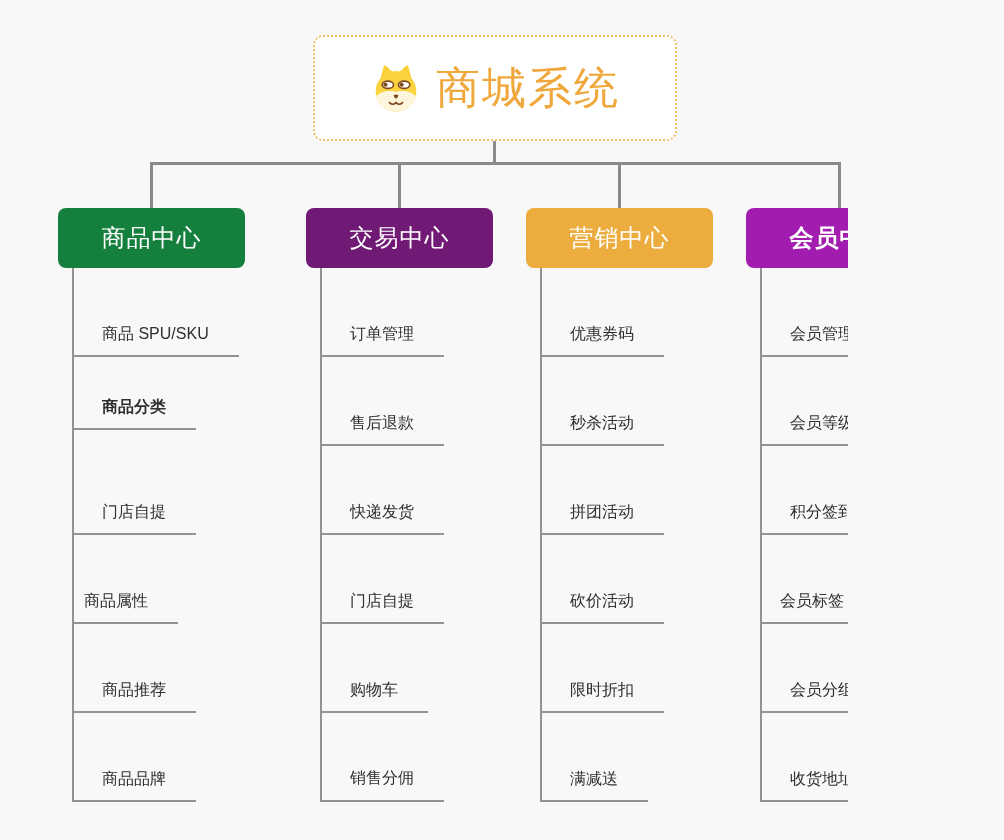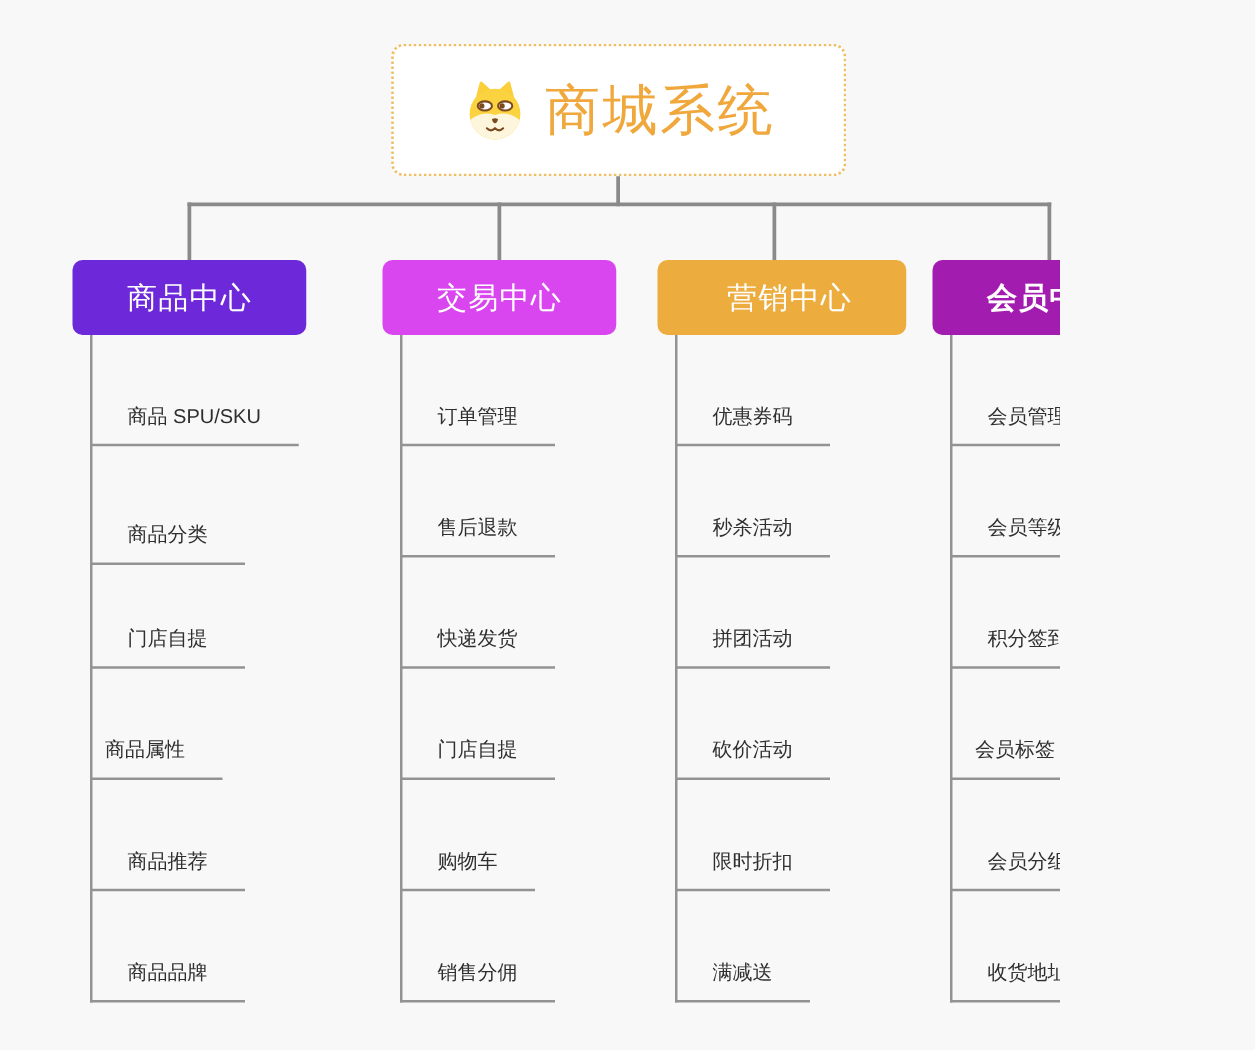--- a/index.html
+++ b/index.html
@@ -76,45 +76,45 @@
 
   <div class="line stem"></div>
   <div class="line bus"></div>
   <div class="line drop drop-0"></div>
   <div class="line drop drop-1"></div>
   <div class="line drop drop-2"></div>
   <div class="line drop drop-3"></div>
 
   <div id="columns">
       <div class="column" style="left: 58px;">
-        <div class="branch-header" style="background: #6d28d9;">
+        <div class="branch-header" style="background: #15803d;">
           <span>商品中心</span>
         </div>
         <div class="rail"></div>
         <div class="leaf" style="top: 114px;">商品 SPU/SKU</div>
-        <div class="leaf" style="top: 209px;">商品分类</div>
+        <div class="leaf" style="top: 187px; font-weight: bold;">商品分类</div>
         <div class="leaf" style="top: 292px;">门店自提</div>
         <div class="leaf" style="top: 381px; padding-left: 12px;">商品属性</div>
         <div class="leaf" style="top: 470px;">商品推荐</div>
         <div class="leaf" style="top: 559px;">商品品牌</div>
       </div>
       <div class="column" style="left: 306px;">
-        <div class="branch-header" style="background: #d946ef;">
+        <div class="branch-header" style="background: #701a75;">
           <span>交易中心</span>
         </div>
         <div class="rail"></div>
         <div class="leaf" style="top: 114px;">订单管理</div>
         <div class="leaf" style="top: 203px;">售后退款</div>
         <div class="leaf" style="top: 292px;">快递发货</div>
         <div class="leaf" style="top: 381px;">门店自提</div>
         <div class="leaf" style="top: 470px;">购物车</div>
         <div class="leaf" style="top: 559px; font-family: Liberation Mono, monospace;">销售分佣</div>
       </div>
       <div class="column" style="left: 526px;">
-        <div class="branch-header" style="background: rgb(236, 172, 62); padding-left: 12px;">
+        <div class="branch-header" style="background: rgb(236, 172, 62);">
           <span>营销中心</span>
         </div>
         <div class="rail"></div>
         <div class="leaf" style="top: 114px;">优惠券码</div>
         <div class="leaf" style="top: 203px;">秒杀活动</div>
         <div class="leaf" style="top: 292px;">拼团活动</div>
         <div class="leaf" style="top: 381px;">砍价活动</div>
         <div class="leaf" style="top: 470px;">限时折扣</div>
         <div class="leaf" style="top: 559px;">满减送</div>
       </div>

